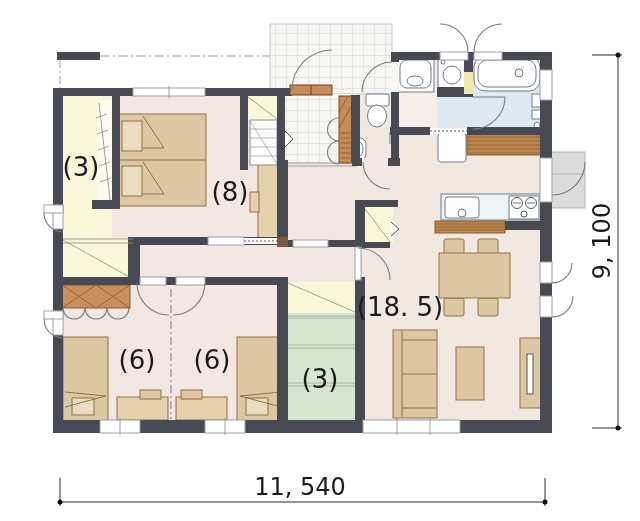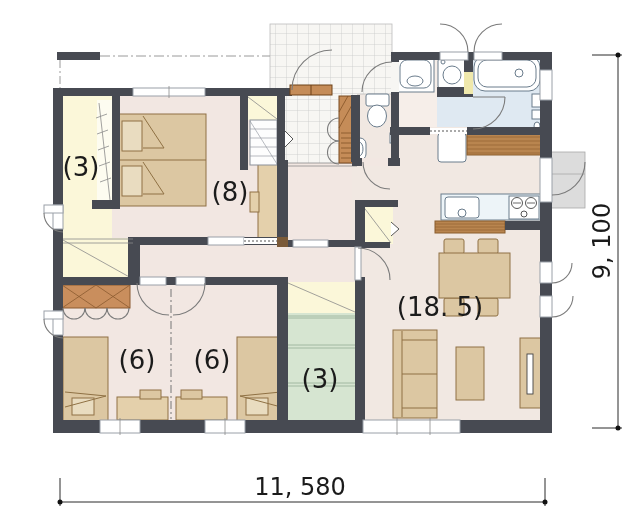--- a/index.html
+++ b/index.html
@@ -264,16 +264,16 @@
     <circle cx="618" cy="55" r="2.5" fill="#111"></circle>
     <circle cx="618" cy="428" r="2.5" fill="#111"></circle>
   </g>
 </svg>
 
   <div class="lbl" style="left:81px;top:167px;">(3)</div>
   <div class="lbl" style="left:230px;top:192px;">(8)</div>
   <div class="lbl" style="left:137px;top:360px;">(6)</div>
   <div class="lbl" style="left:212px;top:360px;">(6)</div>
   <div class="lbl" style="left:320px;top:379px;">(3)</div>
-  <div class="lbl" style="left:400px;top:307px;margin-left:40px;">(18. 5)</div>
-  <div class="dimlbl" style="left:300px;top:487px;">11, 580</div>
+  <div class="lbl" style="left:400px;top:307px;">(18. 5)</div>
+  <div class="dimlbl" style="left:300px;top:487px;">11, 540</div>
   <div class="dimlbl vert" style="left:602px;top:241px;">9, 100</div>
 </div>
 
 </body></html>

